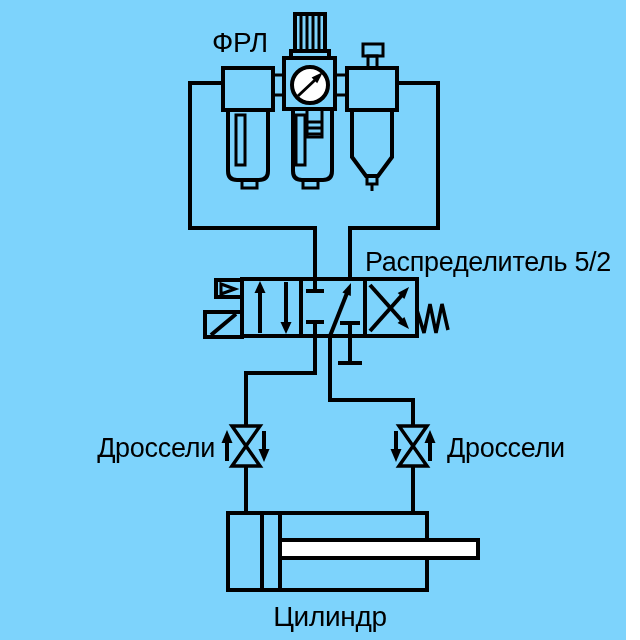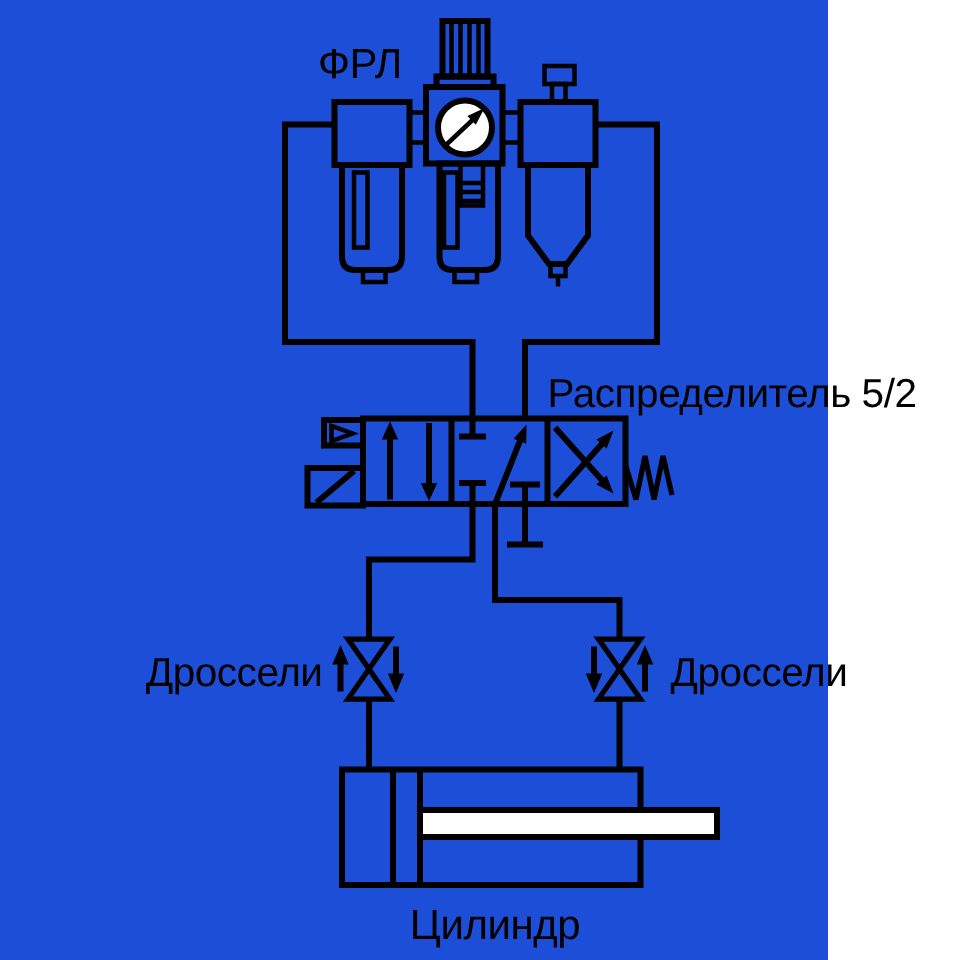--- a/index.html
+++ b/index.html
@@ -2,21 +2,21 @@
 <html><head>
 <meta charset="utf-8">
 <style>
   html,body{margin:0;padding:0;}
   body{
     width:640px;height:640px;
     background:#ffffff;
     font-family:"Liberation Sans", sans-serif;
     overflow:hidden;
   }
-  .canvas{position:relative;width:552px;height:640px;background:#1d4ed8;}
+  .canvas{position:relative;width:626px;height:640px;background:#7dd3fc;}
   svg{display:block;}
   .ln{stroke:#000;fill:none;stroke-width:4;stroke-miterlimit:6;}
   .ln3{stroke:#000;fill:none;stroke-width:3;}
   .ln35{stroke:#000;fill:none;stroke-width:3.5;}
   .solid{fill:#000;stroke:none;}
   .wfill{fill:#ffffff;}
   .lbl{fill:#000;font-family:"Liberation Sans",sans-serif;font-weight:400;letter-spacing:-0.3px;}
   .f28{font-size:28px;}
   .f27{font-size:27px;}
 </style>

